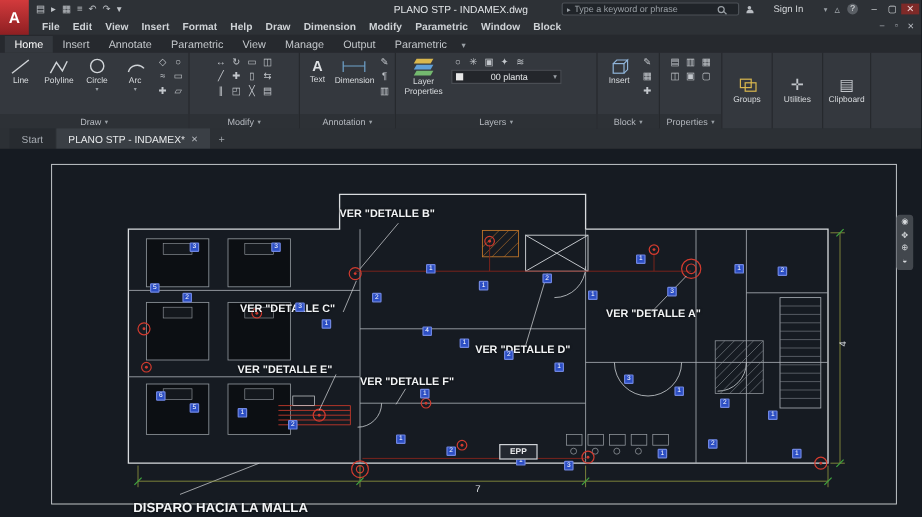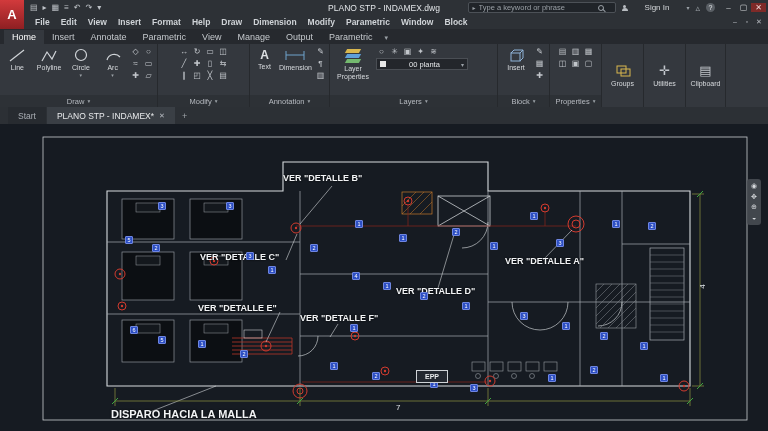--- a/index.html
+++ b/index.html
@@ -485,21 +485,21 @@
       </g>
     </svg>
 
     <div>
         <div class="cad-label" style="left: 283px; top: 49px; font-size: 9px;">VER "DETALLE B"</div>
         <div class="cad-label" style="left: 200px; top: 128px; font-size: 9px;">VER "DETALLE C"</div>
         <div class="cad-label" style="left: 505px; top: 132px; font-size: 9px;">VER "DETALLE A"</div>
         <div class="cad-label" style="left: 396px; top: 162px; font-size: 9px;">VER "DETALLE D"</div>
         <div class="cad-label" style="left: 198px; top: 179px; font-size: 9px;">VER "DETALLE E"</div>
         <div class="cad-label" style="left: 300px; top: 189px; font-size: 9px;">VER "DETALLE F"</div>
-        <div class="cad-label" style="left: 64px; top: 284px; font-size: 11px; padding-left: 47px;">DISPARO HACIA LA MALLA</div>
+        <div class="cad-label" style="left: 64px; top: 294px; font-size: 11px; padding-left: 47px;">DISPARO HACIA LA MALLA</div>
       </div>
     <div>
         <div class="marker" style="left: 158px; top: 78px;">3</div>
         <div class="marker" style="left: 226px; top: 78px;">3</div>
         <div class="marker" style="left: 310px; top: 120px;">2</div>
         <div class="marker" style="left: 355px; top: 96px;">1</div>
         <div class="marker" style="left: 399px; top: 110px;">1</div>
         <div class="marker" style="left: 452px; top: 104px;">2</div>
         <div class="marker" style="left: 490px; top: 118px;">1</div>
         <div class="marker" style="left: 530px; top: 88px;">1</div>

